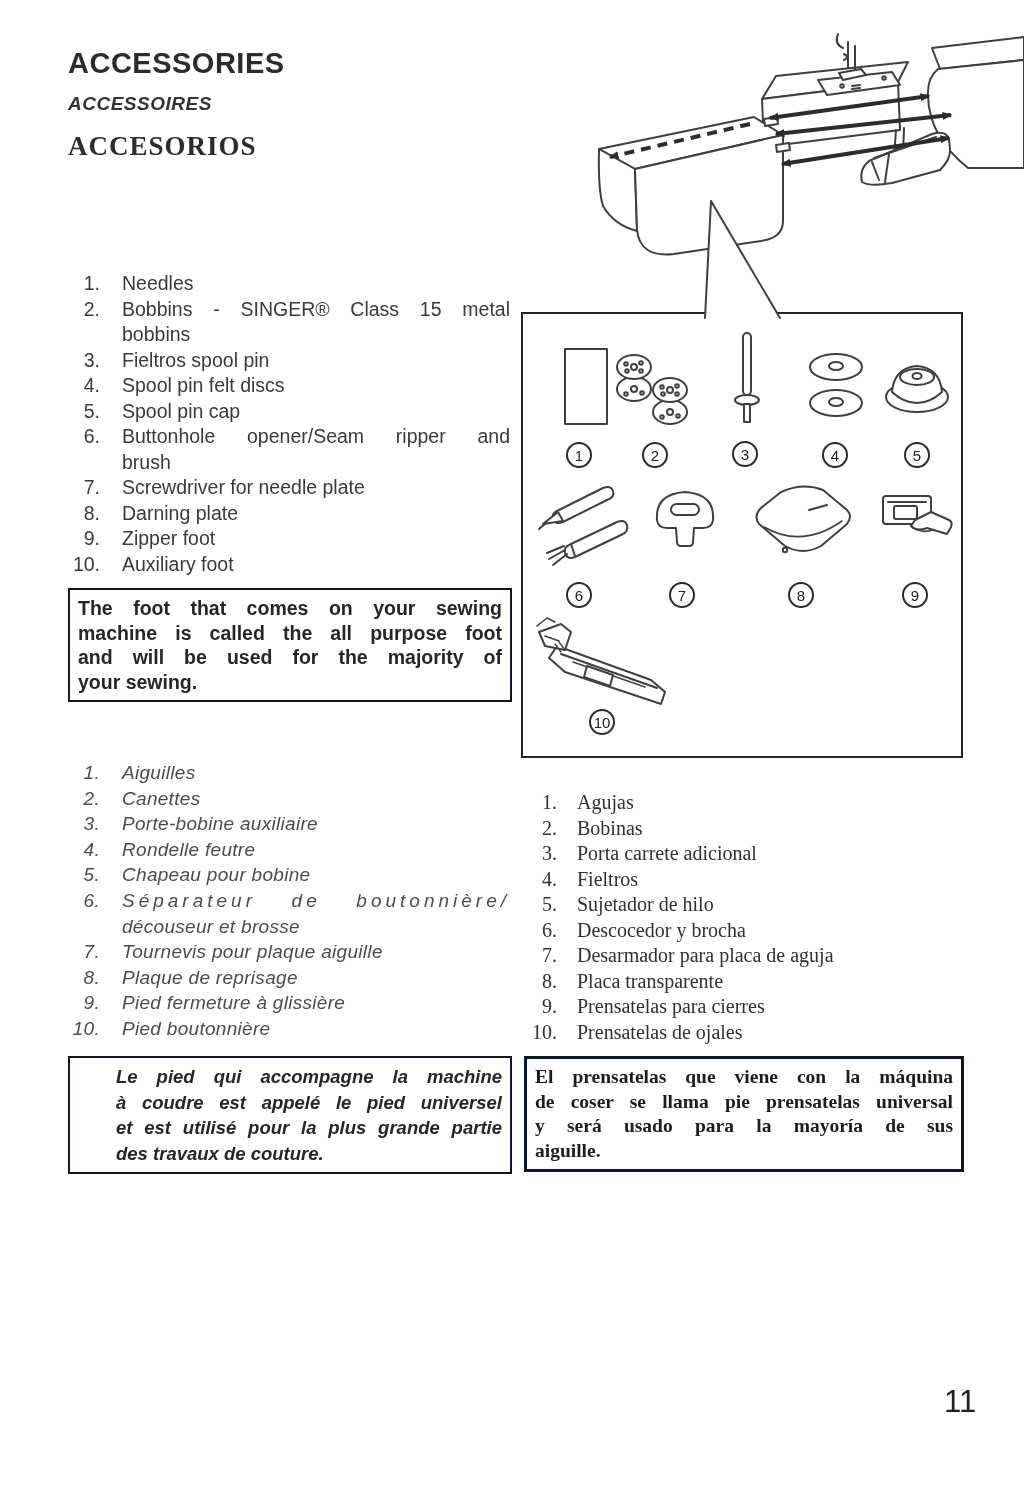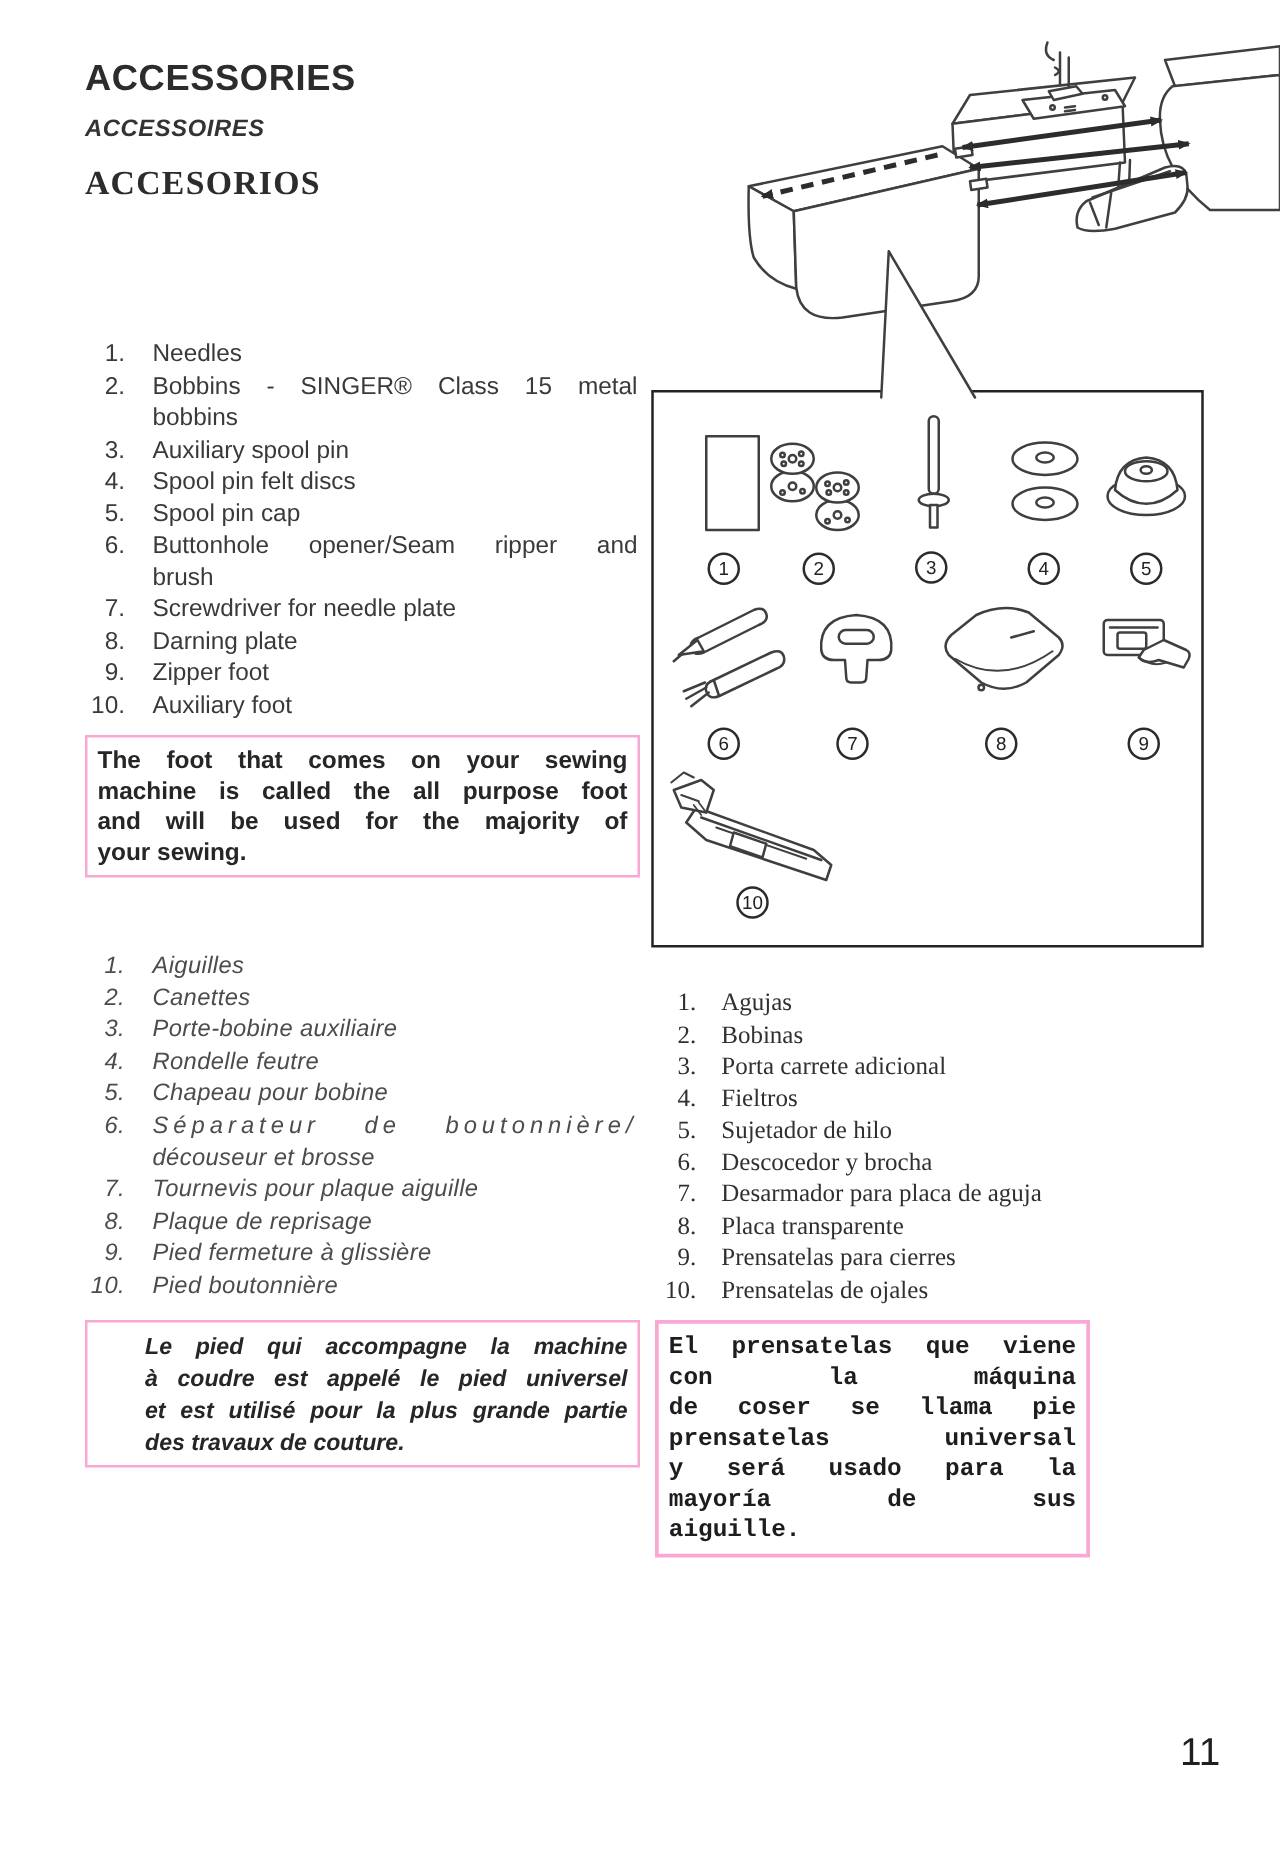--- a/index.html
+++ b/index.html
@@ -27,21 +27,21 @@
   .acc-list .txt{flex:1;min-width:0;}
   .line{display:block;}
   .j{text-align:justify;text-align-last:justify;}
   .ls{letter-spacing:4px;}
   .en-list{font-size:19.5px;line-height:25.5px;color:#3a3a3a;}
   .fr-list{font-style:italic;font-size:19px;line-height:25.6px;letter-spacing:.3px;color:#4c4c4c;}
   .es-list{font-family:"Liberation Serif","DejaVu Serif",serif;font-size:20px;line-height:25.5px;color:#303030;}
   .es-list .num{flex-basis:42px;padding-right:20px;}
 
   
-  .note{border:2px solid #f9a8d4;padding:6px 8px;box-sizing:border-box;background:#fff;}
+  .note{border:2px solid #0f172a;padding:6px 8px;box-sizing:border-box;background:#fff;}
   .note-en{font-weight:700;font-size:19.5px;line-height:24.5px;color:#262626;}
   .note-fr{font-weight:700;font-style:italic;font-size:18.5px;line-height:25.5px;color:#262626;}
   .note-es{font-family:"Liberation Serif","DejaVu Serif",serif;font-weight:700;font-size:19.5px;line-height:24.5px;color:#1d1d1d;border-width:3px;}
 
   
   .diagram-box{border:2px solid #232323;box-sizing:border-box;background:#fff;}
   .dlabel{
     position:absolute;width:26px;height:26px;border:2px solid #2b2b2b;border-radius:50%;
     display:flex;align-items:center;justify-content:center;box-sizing:border-box;
     font-size:15px;color:#222;background:#fff;
@@ -67,21 +67,21 @@
   <li>
       <span class="num">2.</span>
       <span class="txt">
         <span class="line j">Bobbins - SINGER® Class 15 metal</span>
         <span class="line">bobbins</span>
       </span>
     </li>
   <li>
       <span class="num">3.</span>
       <span class="txt">
-        <span class="line">Auxiliary spool pin</span>
+        <span class="line">Fieltros spool pin</span>
       </span>
     </li>
   <li>
       <span class="num">4.</span>
       <span class="txt">
         <span class="line">Spool pin felt discs</span>
       </span>
     </li>
   <li>
       <span class="num">5.</span>
@@ -445,20 +445,20 @@
     </li>
 </ol>
 
 <div class="note note-fr abs" style="left:68px;top:1056px;width:444px;padding-left:46px;">
   <span class="line j">Le pied qui accompagne la machine</span>
   <span class="line j">à coudre est appelé le pied universel</span>
   <span class="line j">et est utilisé pour la plus grande partie</span>
   <span class="line">des travaux de couture.</span>
 </div>
 
-<div class="note note-es abs" style="left:524px;top:1056px;width:348px;font-family:Liberation Mono, monospace;">
+<div class="note note-es abs" style="left:524px;top:1056px;width:440px;">
   <span class="line j">El prensatelas que viene con la máquina</span>
   <span class="line j">de coser se llama pie prensatelas universal</span>
   <span class="line j">y será usado para la mayoría de sus</span>
   <span class="line">aiguille.</span>
 </div>
 
 <div class="page-number abs" style="left:944px;top:1384px;">11</div>
 
 </body></html>

